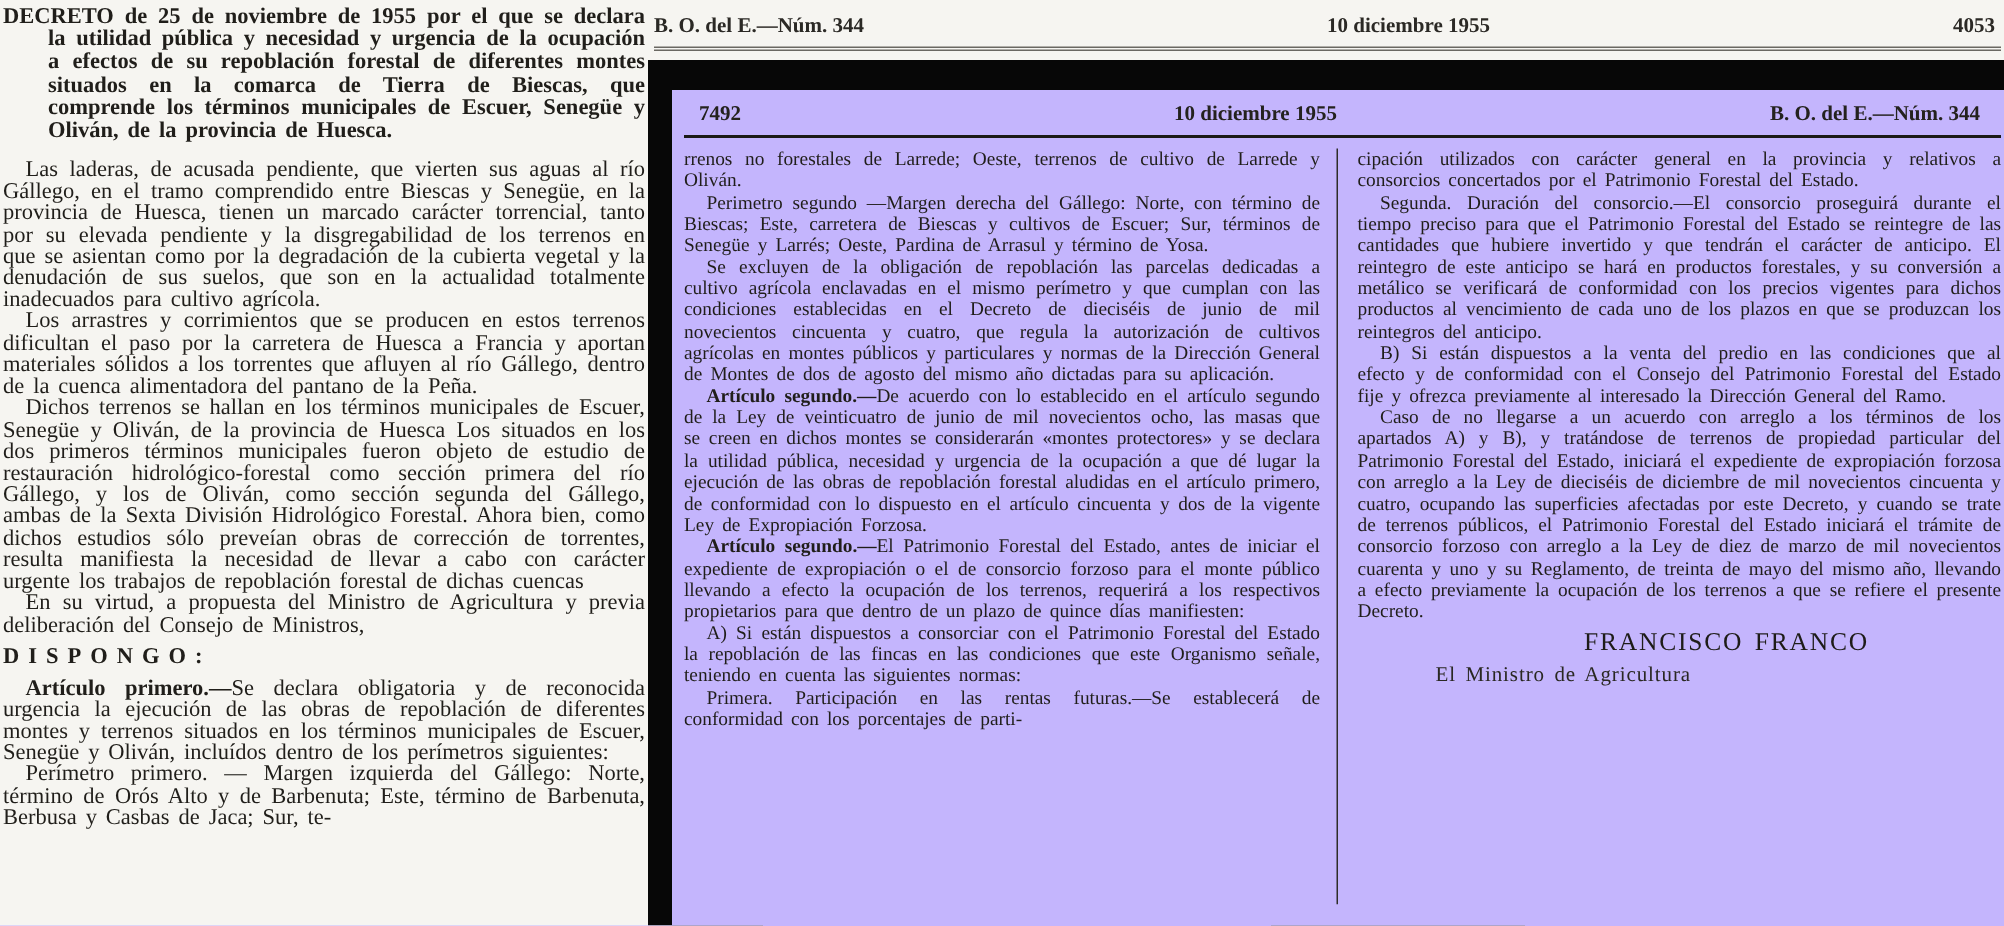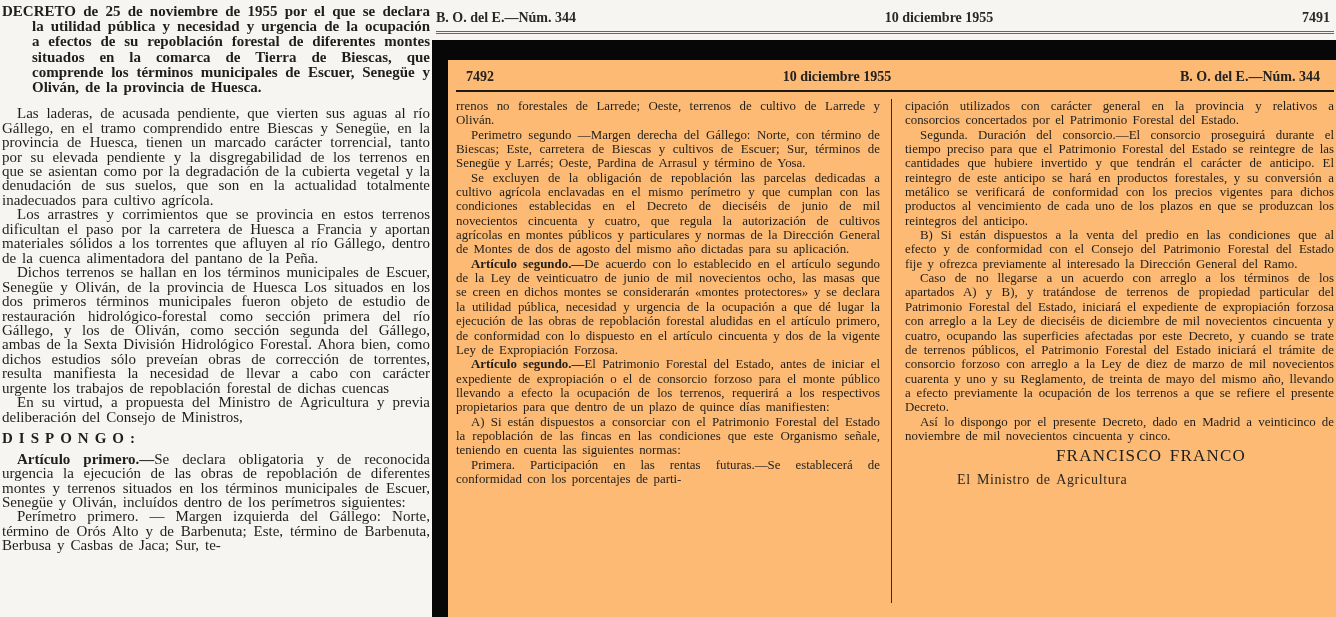--- a/index.html
+++ b/index.html
@@ -48,21 +48,21 @@
   }
   .para b { font-weight: 700; }
 
   
   .front-frame {
     position: absolute; left: 432px; top: 40px; width: 904px; height: 577px;
     background: #070707;
   }
   .front-paper {
     position: absolute; left: 16px; top: 20px; right: 0; bottom: 0;
-    background: #fdba74;
+    background: #c4b5fd;
     overflow: hidden;
   }
   .front-header {
     display: flex; justify-content: space-between; align-items: baseline;
     padding: 9px 16px 5px 18px;
     font-size: 14px; font-weight: 700; color: #24221e;
   }
   .front-header-rule {
     border-top: 2px solid #1c1a17;
     margin: 0 2px 0 8px;
@@ -96,29 +96,29 @@
     margin-top: 2px;
     color: #211f1b;
   }
 </style>
 </head>
 <body>
 
 <div class="back-header">
   <span>B. O. del E.—Núm. 344</span>
   <span>10 diciembre 1955</span>
-  <span>7491</span>
+  <span>4053</span>
 </div>
 <div class="back-header-rule"></div>
 
 <div class="back-column">
   <p class="decree-heading">DECRETO de 25 de noviembre de 1955 por el que se declara la utilidad pública y necesidad y urgencia de la ocupación a efectos de su repoblación forestal de diferentes montes situados en la comarca de Tierra de Biescas, que comprende los términos municipales de Escuer, Senegüe y Oliván, de la provincia de Huesca.</p>
   <div>
       <p class="para indent">Las laderas, de acusada pendiente, que vierten sus aguas al río Gállego, en el tramo comprendido entre Biescas y Senegüe, en la provincia de Huesca, tienen un marcado carácter torrencial, tanto por su elevada pendiente y la disgregabilidad de los terrenos en que se asientan como por la degradación de la cubierta vegetal y la denudación de sus suelos, que son en la actualidad totalmente inadecuados para cultivo agrícola.</p>
-      <p class="para indent">Los arrastres y corrimientos que se provincia en estos terrenos dificultan el paso por la carretera de Huesca a Francia y aportan materiales sólidos a los torrentes que afluyen al río Gállego, dentro de la cuenca alimentadora del pantano de la Peña.</p>
+      <p class="para indent">Los arrastres y corrimientos que se producen en estos terrenos dificultan el paso por la carretera de Huesca a Francia y aportan materiales sólidos a los torrentes que afluyen al río Gállego, dentro de la cuenca alimentadora del pantano de la Peña.</p>
       <p class="para indent">Dichos terrenos se hallan en los términos municipales de Escuer, Senegüe y Oliván, de la provincia de Huesca Los situados en los dos primeros términos municipales fueron objeto de estudio de restauración hidrológico-forestal como sección primera del río Gállego, y los de Oliván, como sección segunda del Gállego, ambas de la Sexta División Hidrológico Forestal. Ahora bien, como dichos estudios sólo preveían obras de corrección de torrentes, resulta manifiesta la necesidad de llevar a cabo con carácter urgente los trabajos de repoblación forestal de dichas cuencas</p>
       <p class="para indent">En su virtud, a propuesta del Ministro de Agricultura y previa deliberación del Consejo de Ministros,</p>
       <p class="para dispongo">DISPONGO:</p>
       <p class="para indent"><b>Artículo primero.—</b>Se declara obligatoria y de reconocida urgencia la ejecución de las obras de repoblación de diferentes montes y terrenos situados en los términos municipales de Escuer, Senegüe y Oliván, incluídos dentro de los perímetros siguientes:</p>
       <p class="para indent">Perímetro primero. — Margen izquierda del Gállego: Norte, término de Orós Alto y de Barbenuta; Este, término de Barbenuta, Berbusa y Casbas de Jaca; Sur, te-</p>
     </div>
 </div>
 
 <div class="front-frame">
   <div class="front-paper">
@@ -140,21 +140,20 @@
           <p class="para indent">A) Si están dispuestos a consorciar con el Patrimonio Forestal del Estado la repoblación de las fincas en las condiciones que este Organismo señale, teniendo en cuenta las siguientes normas:</p>
           <p class="para indent">Primera. Participación en las rentas futuras.—Se establecerá de conformidad con los porcentajes de parti-</p>
         </div>
       <div class="col-divider"></div>
       <div class="front-col2">
         <div>
             <p class="para noindent">cipación utilizados con carácter general en la provincia y relativos a consorcios concertados por el Patrimonio Forestal del Estado.</p>
             <p class="para indent">Segunda. Duración del consorcio.—El consorcio proseguirá durante el tiempo preciso para que el Patrimonio Forestal del Estado se reintegre de las cantidades que hubiere invertido y que tendrán el carácter de anticipo. El reintegro de este anticipo se hará en productos forestales, y su conversión a metálico se verificará de conformidad con los precios vigentes para dichos productos al vencimiento de cada uno de los plazos en que se produzcan los reintegros del anticipo.</p>
             <p class="para indent">B) Si están dispuestos a la venta del predio en las condiciones que al efecto y de conformidad con el Consejo del Patrimonio Forestal del Estado fije y ofrezca previamente al interesado la Dirección General del Ramo.</p>
             <p class="para indent">Caso de no llegarse a un acuerdo con arreglo a los términos de los apartados A) y B), y tratándose de terrenos de propiedad particular del Patrimonio Forestal del Estado, iniciará el expediente de expropiación forzosa con arreglo a la Ley de dieciséis de diciembre de mil novecientos cincuenta y cuatro, ocupando las superficies afectadas por este Decreto, y cuando se trate de terrenos públicos, el Patrimonio Forestal del Estado iniciará el trámite de consorcio forzoso con arreglo a la Ley de diez de marzo de mil novecientos cuarenta y uno y su Reglamento, de treinta de mayo del mismo año, llevando a efecto previamente la ocupación de los terrenos a que se refiere el presente Decreto.</p>
-            <p class="para indent">Así lo dispongo por el presente Decreto, dado en Madrid a veinticinco de noviembre de mil novecientos cincuenta y cinco.</p>
           </div>
         <p class="sig-franco" style="margin:6px 0 0 0;">FRANCISCO FRANCO</p>
         <p class="sig-minister-title" style="margin:9px 0 0 0;">El Ministro de Agricultura</p>
       </div>
     </div>
 
   </div>
 </div>
 
 </body></html>

